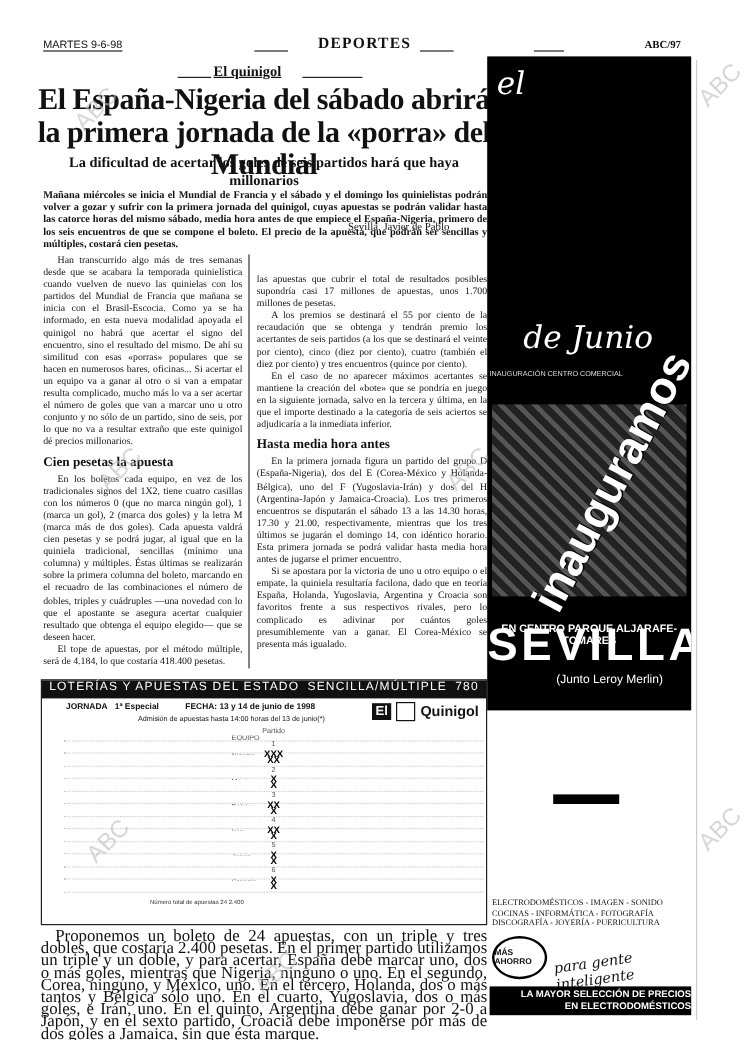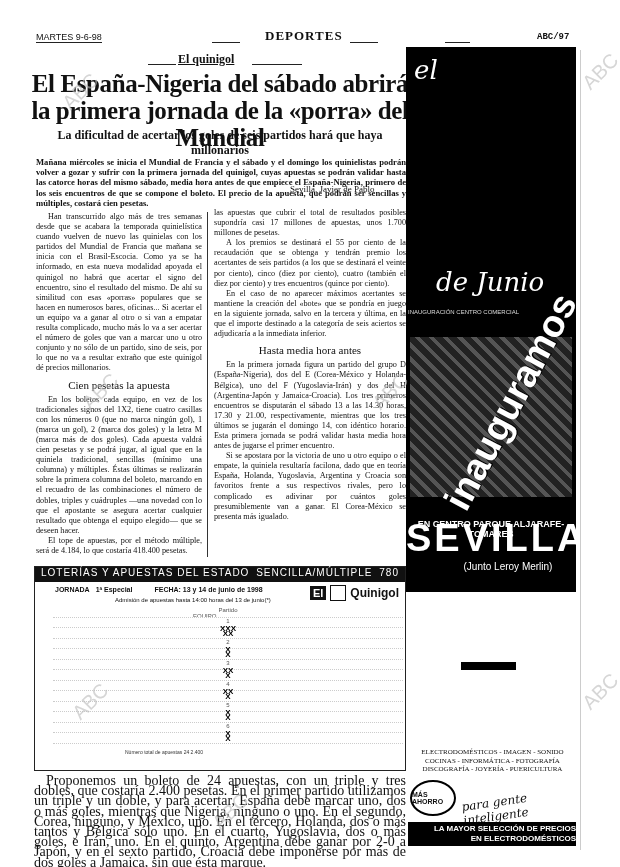--- a/index.html
+++ b/index.html
@@ -1,32 +1,32 @@
 <!DOCTYPE html>
 <html><head>
 <meta charset="utf-8">
 <style>
   * { box-sizing: border-box; margin: 0; padding: 0; }
   body { width: 620px; height: 867px; background: #fff; color: #111; position: relative; overflow: hidden; font-family: "DejaVu Serif", serif; }
   .abs { position: absolute; }
   .hdr-date { left: 36px; top: 32px; font-size: 9px; font-family: "Liberation Sans", sans-serif; border-bottom: 1px solid #222; }
   .hdr-section { left: 265px; top: 28px; font-size: 13px; font-weight: bold; letter-spacing: 1px; font-family: "Liberation Serif", serif; text-align: center; }
   .hdr-rule { height: 1px; background: #222; }
-  .hdr-page { left: 537px; top: 32px; font-size: 9px; font-weight: bold; font-family: Liberation Mono, monospace; }
+  .hdr-page { left: 537px; top: 32px; font-size: 9px; font-weight: bold; font-family: Liberation Serif, serif; }
   .kicker { left: 178px; top: 52px; font-size: 12px; font-weight: bold; text-decoration: underline; font-family: "Liberation Serif", serif; }
   .headline { left: 30px; top: 70px; width: 380px; text-align: center; font-size: 25px; line-height: 27px; font-weight: bold; font-family: "Liberation Serif", serif; letter-spacing: -0.4px; }
   .subhead { left: 30px; top: 128px; width: 380px; text-align: center; font-size: 12px; font-weight: bold; font-family: "Liberation Serif", serif; }
   .byline { left: 290px; top: 147px; font-size: 9px; font-family: "Liberation Serif", serif; margin-top: 37px; }
   .lead { left: 36px; top: 157px; width: 370px; font-size: 8.6px; line-height: 10.2px; font-weight: bold; text-align: justify; font-family: "Liberation Serif", serif; }
   .col { font-size: 8.2px; line-height: 10.1px; text-align: justify; font-family: "Liberation Serif", serif; }
   .col p { text-indent: 12px; }
   .col1 { left: 36px; top: 212px; width: 166px; }
-  .col2 { left: 214px; top: 208px; width: 192px; }
+  .col2 { left: 214px; top: 228px; width: 192px; }
   .col-divider { left: 207px; top: 212px; width: 1px; height: 345px; background: #333; }
-  .subtitle { text-align: center; font-weight: normal; font-size: 11px; font-family: "Liberation Serif", serif; margin: 6px 0 5px 0; }
+  .subtitle { font-weight: bold; font-size: 11px; font-family: "Liberation Serif", serif; margin: 6px 0 5px 0; }
   .lottery { left: 34px; top: 566px; width: 372px; height: 205px; border: 1px solid #222; }
   .lot-bar { left: 0; top: 0; width: 100%; height: 15px; background: #111; color: #fff; font-family: "Liberation Sans", sans-serif; font-size: 10px; letter-spacing: 1px; display: flex; justify-content: space-between; align-items: flex-start; padding: 0 6px; }
   .lot-meta { left: 20px; top: 19px; font-size: 7px; font-weight: bold; font-family: "Liberation Sans", sans-serif; }
   .lot-meta span { margin-right: 22px; }
   .lot-admit { left: 80px; top: 30px; font-size: 6px; font-family: "Liberation Sans", sans-serif; }
   .lot-logo { right: 6px; top: 18px; display: flex; align-items: center; gap: 4px; font-family: "Liberation Sans", sans-serif; font-weight: bold; }
   .lot-logo .el { background: #111; color: #fff; font-size: 11px; padding: 1px 3px; }
   .lot-logo .box { width: 16px; height: 16px; border: 1px solid #111; }
   .lot-logo .name { font-size: 12px; }
   .grid { left: 18px; top: 40px; width: 350px; font-size: 6px; font-family: "Liberation Sans", sans-serif; color: #555; }
@@ -45,21 +45,21 @@
   .ad1-dejunio { left: 30px; top: 220px; font-size: 26px; font-style: italic; font-family: "DejaVu Serif", serif; }
   .ad1-small { left: 2px; top: 262px; width: 166px; font-size: 6px; font-family: "Liberation Sans", sans-serif; color: #ddd; }
   .ad1-photo { left: 4px; top: 290px; width: 162px; height: 160px; background: repeating-linear-gradient(45deg,#222 0 6px,#555 6px 10px); }
   .ad1-word { left: -10px; top: 330px; font-size: 38px; font-weight: bold; color: #fff; transform: rotate(-62deg); transform-origin: left top; font-family: "Liberation Sans", sans-serif; white-space: nowrap; text-shadow: 1px 1px 0 #000; }
   .ad1-centro { left: 0; top: 458px; width: 170px; text-align: center; font-size: 9px; font-weight: bold; font-family: "Liberation Sans", sans-serif; margin-top: 14px; }
   .ad1-sevilla { left: 0; top: 470px; width: 170px; text-align: center; font-size: 38px; font-weight: bold; letter-spacing: 3px; font-family: "Liberation Sans", sans-serif; }
   .ad1-junto { left: 0; top: 514px; width: 204px; text-align: center; font-size: 10px; font-family: "Liberation Sans", sans-serif; }
   .ad2 { left: 406px; top: 660px; width: 170px; height: 200px; }
   .ad2-bar { left: 55px; top: 2px; width: 55px; height: 8px; background: #000; }
   .ad2-logo { left: 10px; top: 28px; font-size: 52px; font-weight: bold; font-family: "Liberation Sans", sans-serif; letter-spacing: -2px; line-height: 1; }
-  .ad2-lines { left: 4px; top: 88px; width: 165px; text-align: center; font-size: 7px; line-height: 8.5px; font-family: "Liberation Serif", serif; }
+  .ad2-lines { left: 4px; top: 88px; width: 165px; font-size: 7px; line-height: 8.5px; font-family: "Liberation Serif", serif; }
   .ad2-badge { left: 4px; top: 120px; width: 46px; height: 36px; border-radius: 50%; border: 2px solid #000; font-size: 7px; font-weight: bold; display: flex; align-items: center; justify-content: center; font-family: "Liberation Sans", sans-serif; }
   .ad2-slogan { left: 56px; top: 132px; font-size: 12px; font-style: italic; font-family: "DejaVu Serif", serif; transform: rotate(-8deg); }
   .ad2-foot { left: 2px; top: 162px; width: 168px; background: #000; color: #fff; text-align: right; font-size: 8px; font-weight: bold; line-height: 10px; padding: 2px 0; font-family: "Liberation Sans", sans-serif; }
   .vline { width: 1px; background: #222; }
   .watermark { color: #bbb; font-size: 20px; font-family: "Liberation Sans", sans-serif; transform: rotate(-45deg); opacity: 0.6; }
 </style>
 </head>
 <body>
 
 <div class="abs hdr-date">MARTES 9-6-98</div>

